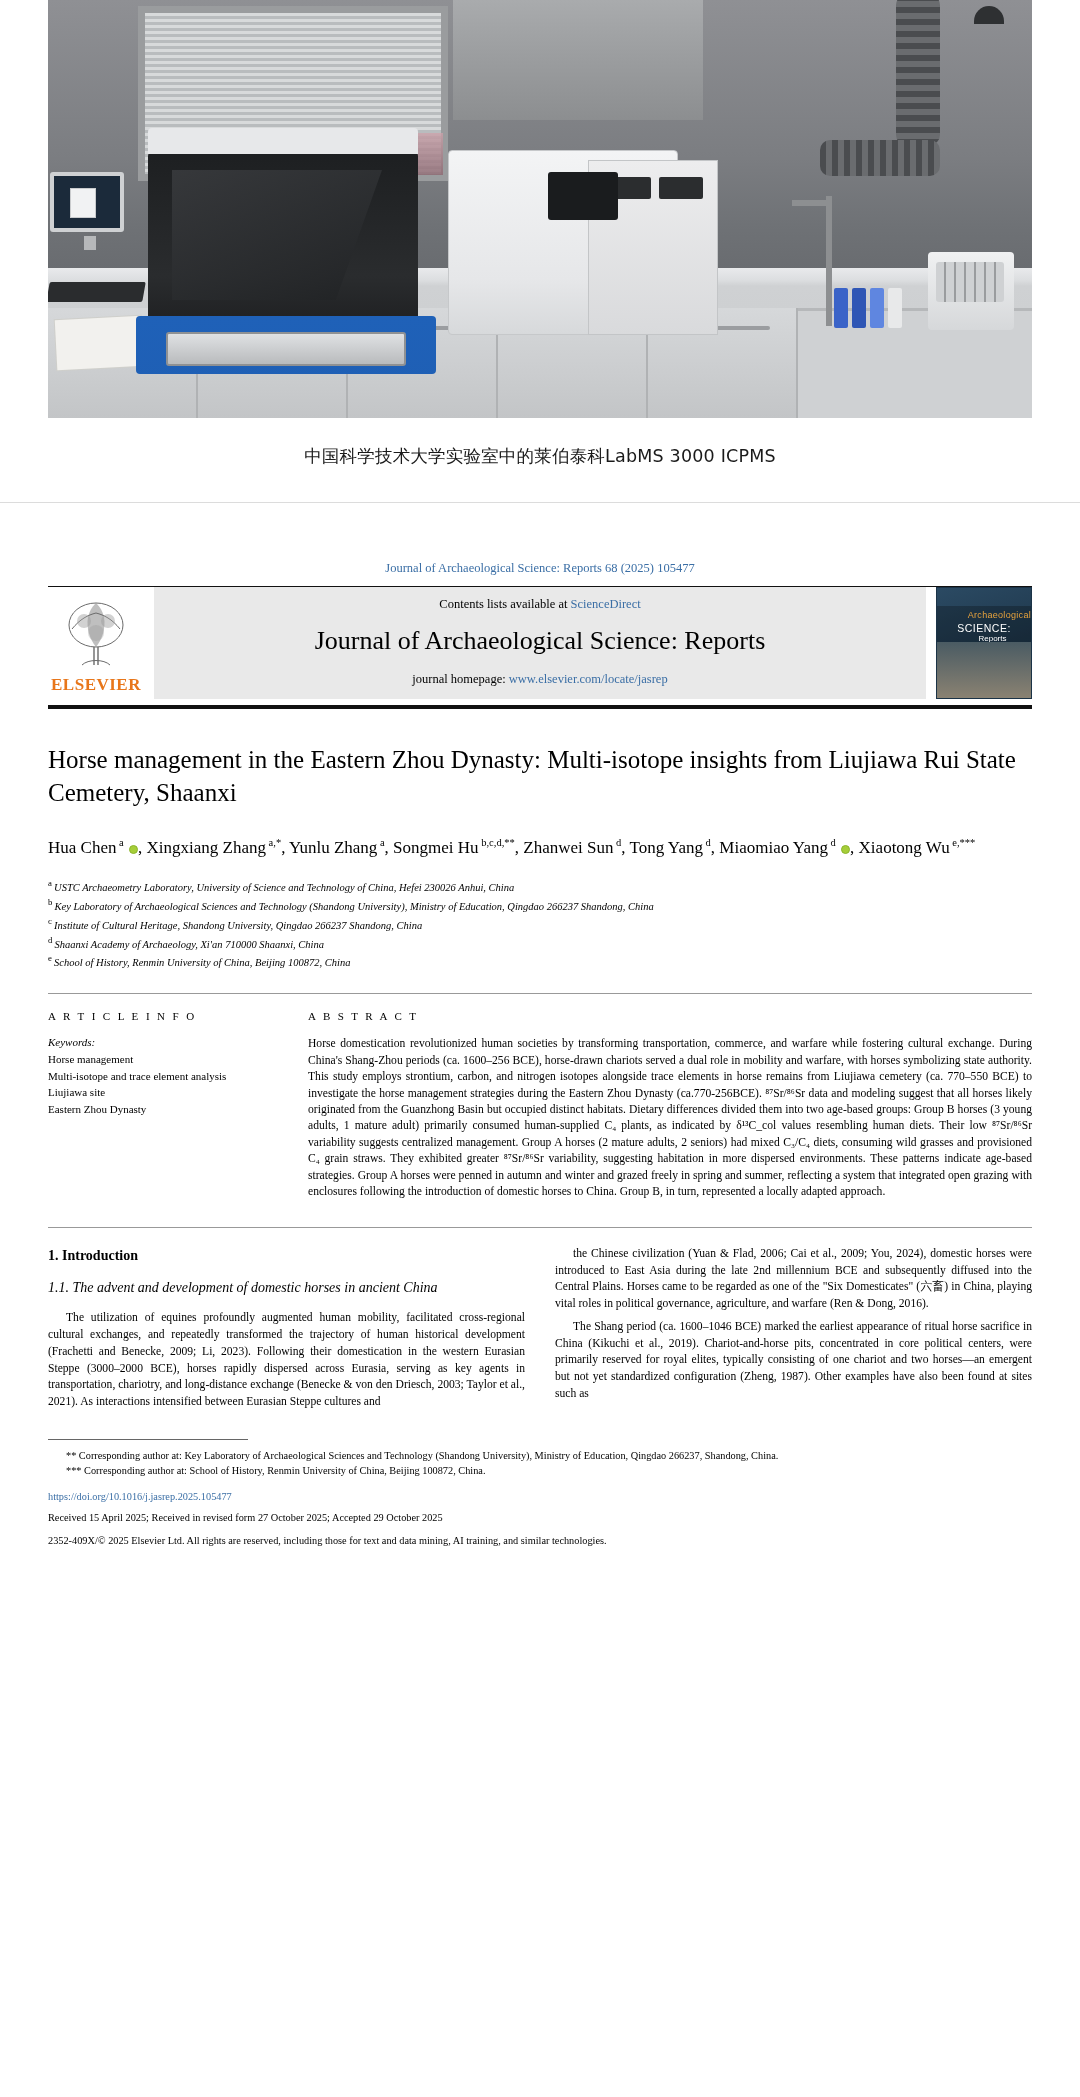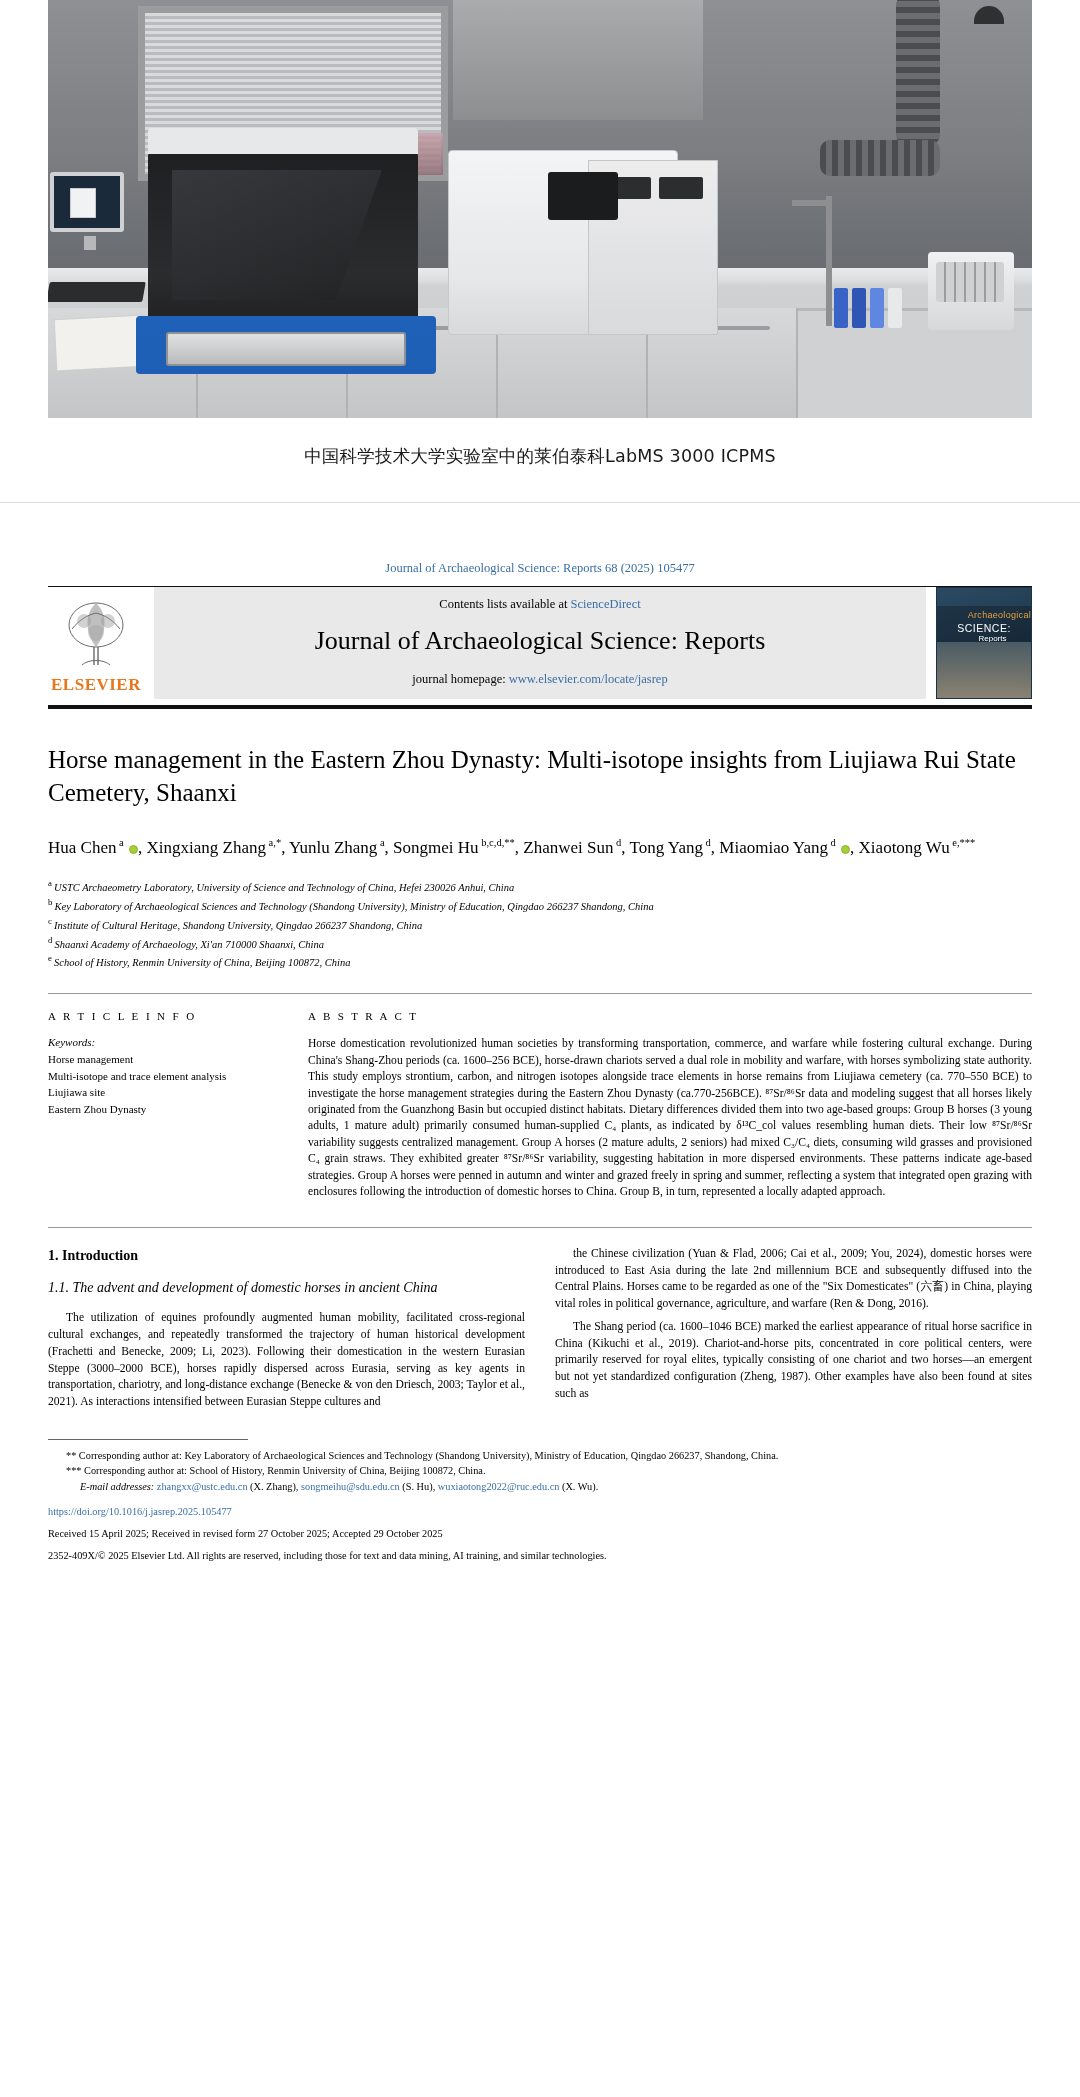--- a/index.html
+++ b/index.html
@@ -418,24 +418,20 @@
       </h3>
       <p>The utilization of equines profoundly augmented human mobility, facilitated cross-regional cultural exchanges, and repeatedly transformed the trajectory of human historical development (Frachetti and Benecke, 2009; Li, 2023). Following their domestication in the western Eurasian Steppe (3000–2000 BCE), horses rapidly dispersed across Eurasia, serving as key agents in transportation, chariotry, and long-distance exchange (Benecke &amp; von den Driesch, 2003; Taylor et al., 2021). As interactions intensified between Eurasian Steppe cultures and</p>
       <p>the Chinese civilization (Yuan &amp; Flad, 2006; Cai et al., 2009; You, 2024), domestic horses were introduced to East Asia during the late 2nd millennium BCE and subsequently diffused into the Central Plains. Horses came to be regarded as one of the "Six Domesticates" (六畜) in China, playing vital roles in political governance, agriculture, and warfare (Ren &amp; Dong, 2016).</p>
       <p>The Shang period (ca. 1600–1046 BCE) marked the earliest appearance of ritual horse sacrifice in China (Kikuchi et al., 2019). Chariot-and-horse pits, concentrated in core political centers, were primarily reserved for royal elites, typically consisting of one chariot and two horses—an emergent but not yet standardized configuration (Zheng, 1987). Other examples have also been found at sites such as</p>
     </div>
 
     <div class="footnotes">
       <div class="fn-rule"></div>
       <div style="text-indent:18px">** Corresponding author at: Key Laboratory of Archaeological Sciences and Technology (Shandong University), Ministry of Education, Qingdao 266237, Shandong, China.</div>
       <div style="text-indent:18px">*** Corresponding author at: School of History, Renmin University of China, Beijing 100872, China.</div>
-      <div style="text-indent:32px">
-        <span class="em">E-mail addresses:</span>
-        <span id="email-list"> <a href="#">zhangxx@ustc.edu.cn</a><span> (X. Zhang)</span>, <a href="#">songmeihu@sdu.edu.cn</a><span> (S. Hu)</span>, <a href="#">wuxiaotong2022@ruc.edu.cn</a><span> (X. Wu).</span></span>
-      </div>
       <div style="height:10px"></div>
       <div><a class="doi" href="#">https://doi.org/10.1016/j.jasrep.2025.105477</a></div>
       <div class="recv">Received 15 April 2025; Received in revised form 27 October 2025; Accepted 29 October 2025</div>
       <div class="recv">2352-409X/© 2025 Elsevier Ltd. All rights are reserved, including those for text and data mining, AI training, and similar technologies.</div>
     </div>
 
     <div class="pad-bottom"></div>
   </div>
 </div>
 

